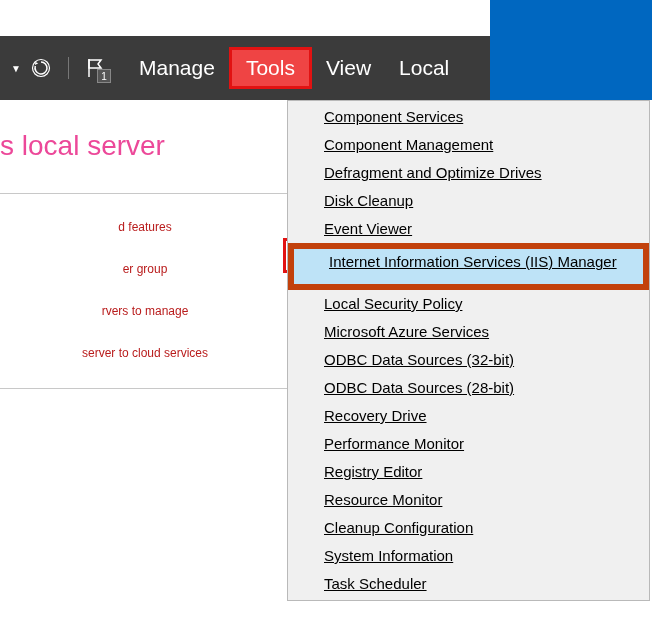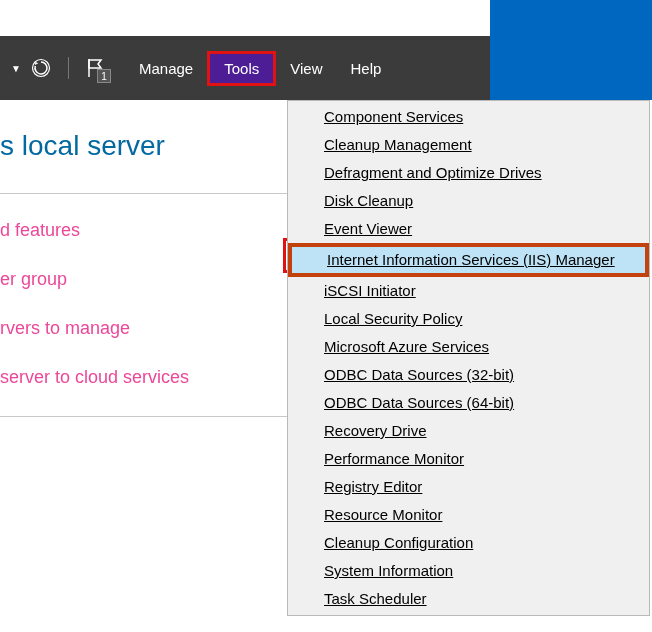--- a/index.html
+++ b/index.html
@@ -87,57 +87,58 @@
     background: #555;
     color: #fff;
     font-size: 10px;
     width: 14px; height: 14px;
     display:flex;align-items:center;justify-content:center;
     border: 1px solid #888;
   }
   .menu-item {
     padding: 6px 14px;
     color: #fff;
-    font-size: 15px;
+    font-size: 21px;
     cursor: default;
   }
   .menu-item.active {
-    background: #4c1d95;
+    background: #ef4444;
   }
   .red-box {
     border: 3px solid #e11212;
   }
 
   
   .content {
     padding-top: 30px;
     padding-left: 0;
     position: relative;
     width: 290px;
   }
   .page-title {
     font-size: 28px;
     font-weight: 300;
-    color: #0369a1;
+    color: #ec4899;
     padding-bottom: 30px;
     border-bottom: 1px solid transparent;
     padding-left: 0;
   }
   .hr {
     border: none;
     border-top: 1px solid #c8c8c8;
     margin: 0;
     width: 290px;
   }
   .list-area { padding-top: 26px; }
   .link-line {
-    font-size: 18px;
-    color: #ec4899;
+    font-size: 12px;
+    color: #b91c1c;
     margin-bottom: 28px;
     white-space: nowrap;
+    text-align: center;
   }
 
   
   .dropdown {
     position: absolute;
     top: 100px;
     left: 287px;
     width: 363px;
     background: #f0f0f0;
     border: 1px solid #b9b9b9;
@@ -148,22 +149,22 @@
   }
   .dd-item {
     padding: 4px 0 4px 36px;
     white-space: nowrap;
     overflow: hidden;
     line-height: 20px;
     text-decoration: underline;
   }
   .dd-item.highlight {
     background: #bee3f7;
-    border: 4px solid #c2410c;
-    padding-top: 3px; padding-bottom: 3px;
+    border: 6px solid #c2410c;
+    padding-top: 3px; padding-bottom: 12px;
     padding-left: 35px;
   }
   .dd-highlight-frame {
     position: absolute;
     border: 3px solid #e11212;
     pointer-events: none;
   }
 
   svg { display:block; }
 </style>
@@ -205,47 +206,46 @@
   <div class="icon-slot flag-wrap">
     <svg width="18" height="20" viewBox="0 0 18 20">
       <line x1="3" y1="1" x2="3" y2="19" stroke="#fff" stroke-width="1.5"></line>
       <path d="M3 2 L15 2 L12 6 L15 10 L3 10 Z" fill="none" stroke="#fff" stroke-width="1.5"></path>
     </svg>
     <div class="badge">1</div>
   </div>
   <div class="menu-item">Manage</div>
   <div class="menu-item active red-box">Tools</div>
   <div class="menu-item">View</div>
-  <div class="menu-item">Help</div>
+  <div class="menu-item">Local</div>
 </div>
 
 <div class="content">
   <div class="page-title">s local server</div>
   <hr class="hr">
   <div class="list-area">
     <div class="link-line">d features</div>
     <div class="link-line">er group</div>
     <div class="link-line">rvers to manage</div>
     <div class="link-line">server to cloud services</div>
   </div>
   <hr class="hr" style="margin-top:12px">
 </div>
 
 <div class="dropdown" id="dropdown">
     <div class="dd-item">Component Services</div>
-    <div class="dd-item">Cleanup Management</div>
+    <div class="dd-item">Component Management</div>
     <div class="dd-item">Defragment and Optimize Drives</div>
     <div class="dd-item">Disk Cleanup</div>
     <div class="dd-item">Event Viewer</div>
     <div class="dd-item highlight">Internet Information Services (IIS) Manager</div>
-    <div class="dd-item">iSCSI Initiator</div>
     <div class="dd-item">Local Security Policy</div>
     <div class="dd-item">Microsoft Azure Services</div>
     <div class="dd-item">ODBC Data Sources (32-bit)</div>
-    <div class="dd-item">ODBC Data Sources (64-bit)</div>
+    <div class="dd-item">ODBC Data Sources (28-bit)</div>
     <div class="dd-item">Recovery Drive</div>
     <div class="dd-item">Performance Monitor</div>
     <div class="dd-item">Registry Editor</div>
     <div class="dd-item">Resource Monitor</div>
     <div class="dd-item">Cleanup Configuration</div>
     <div class="dd-item">System Information</div>
     <div class="dd-item">Task Scheduler</div>
   </div>
 
 <div class="dd-highlight-frame" id="ddframe" style="left: 283px; top: 238px; width: 367px; height: 35px;"></div>

